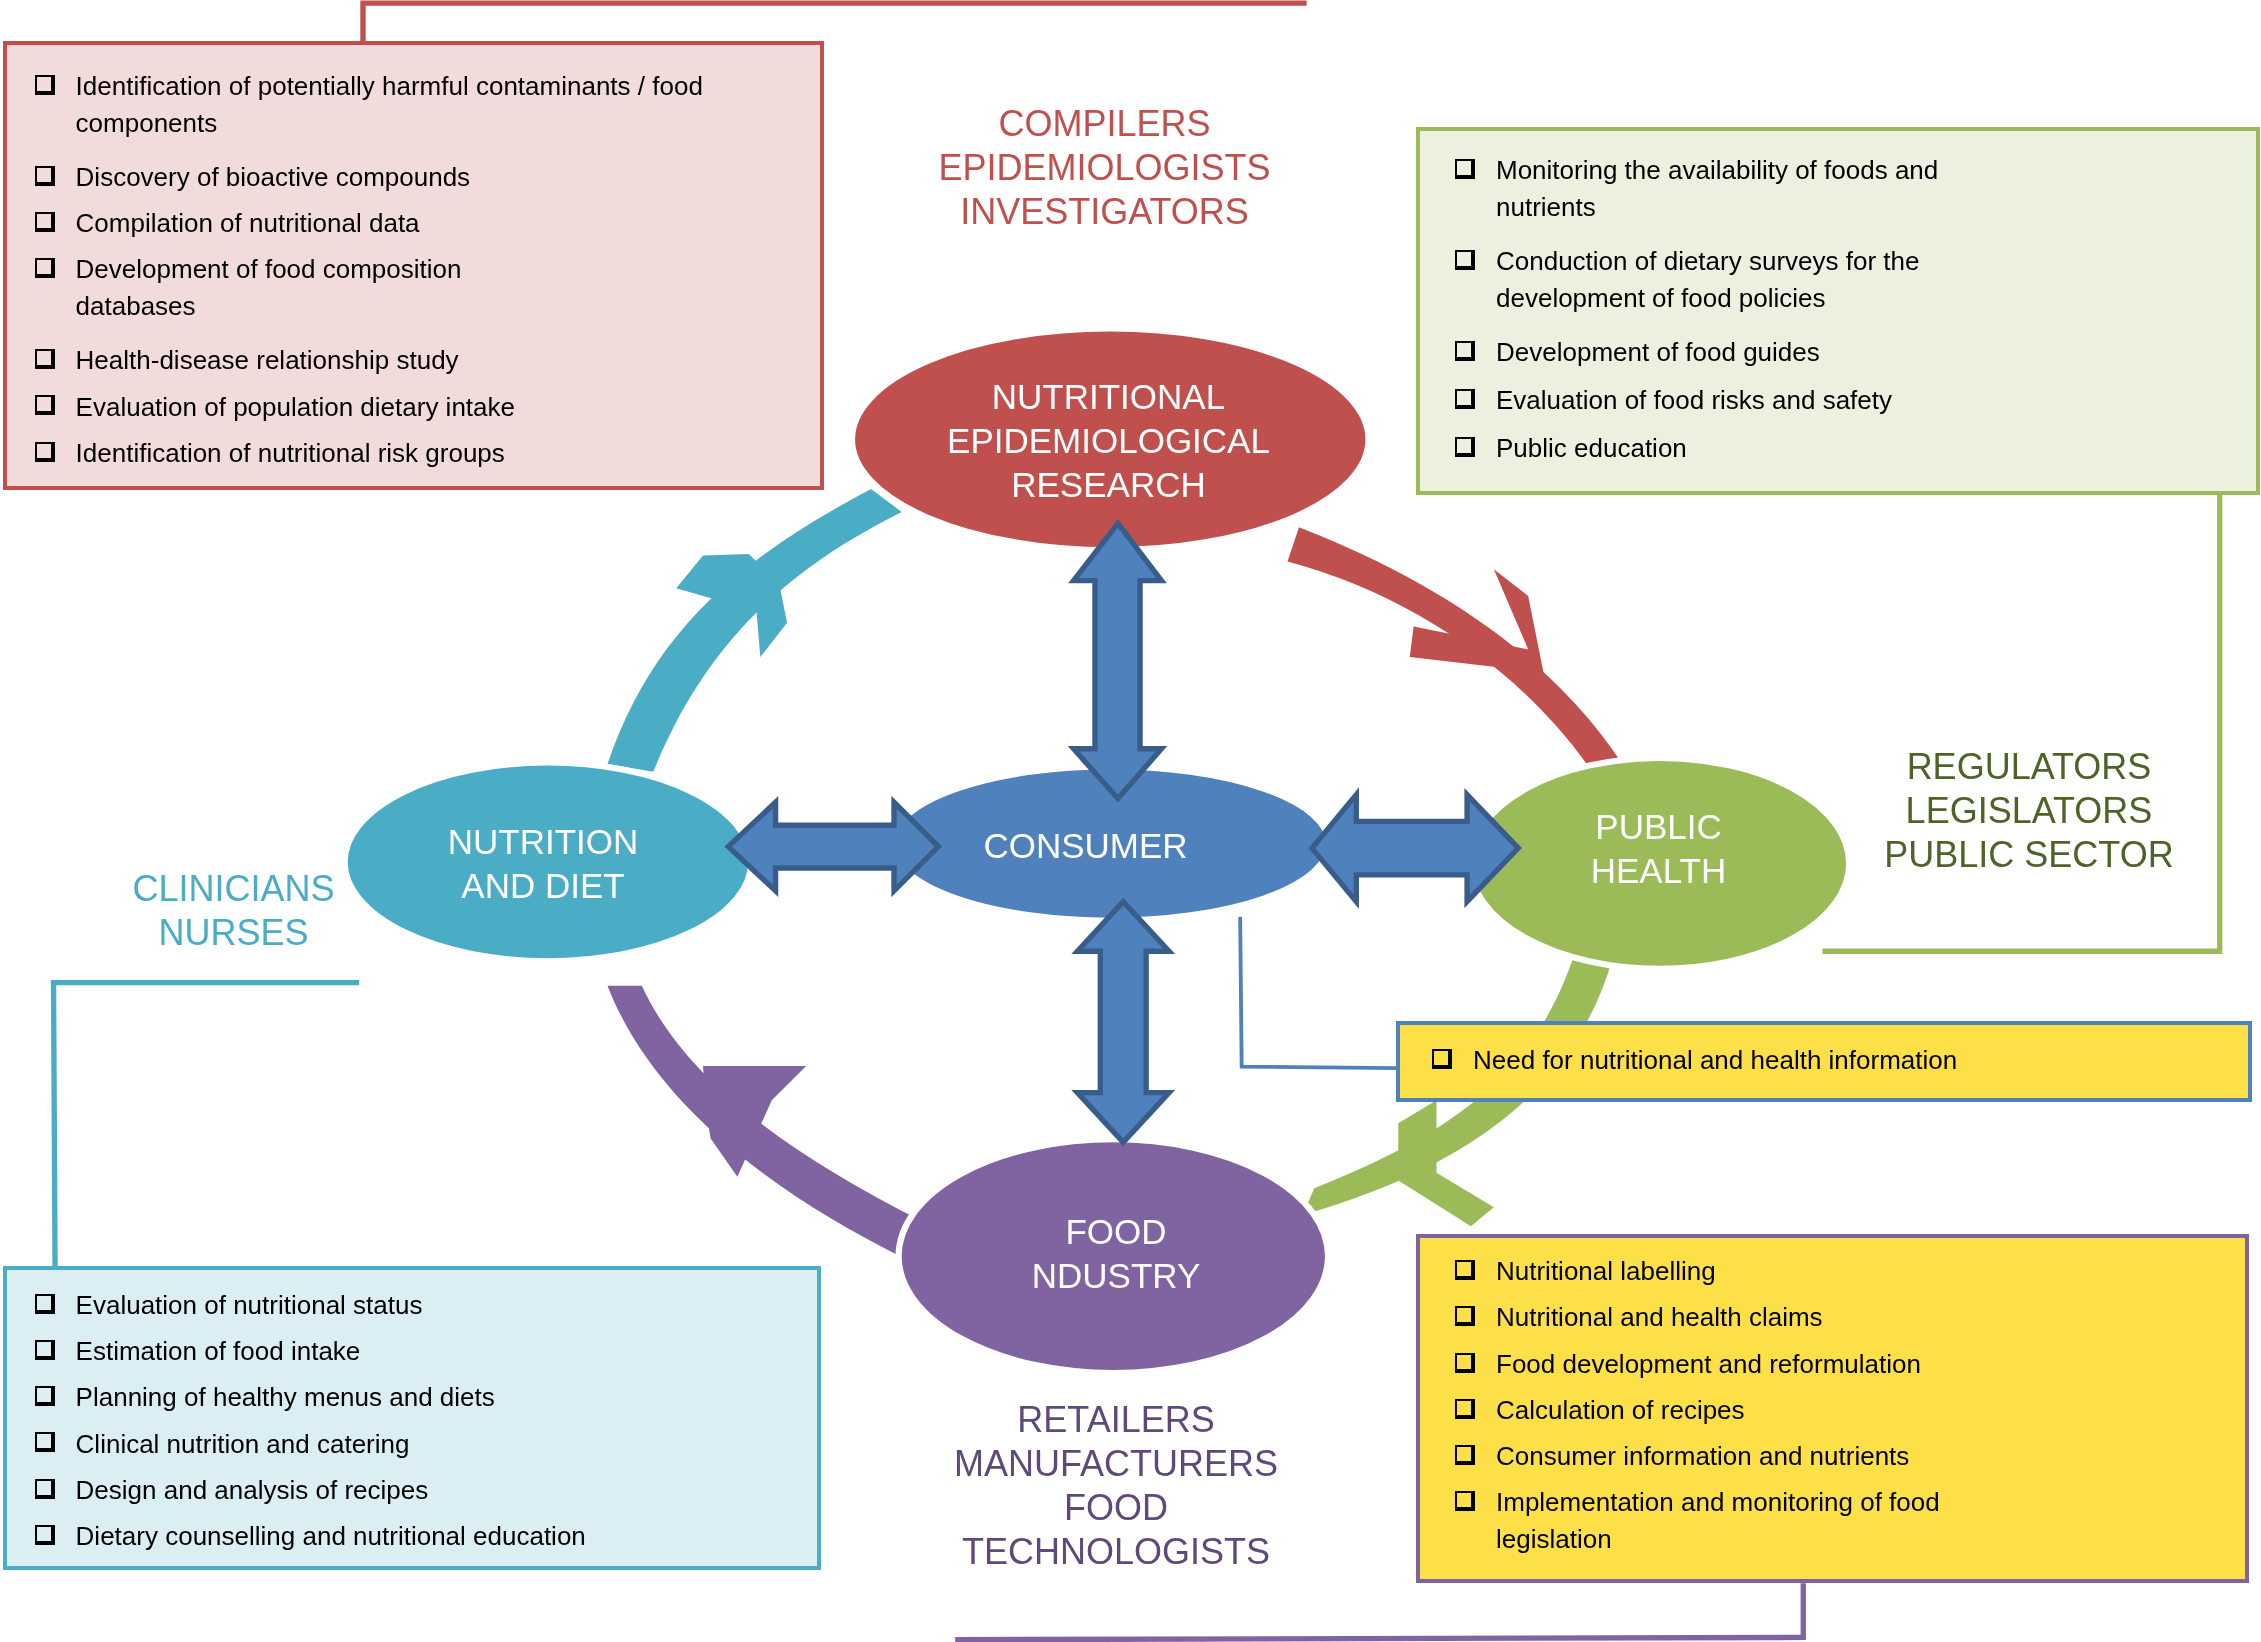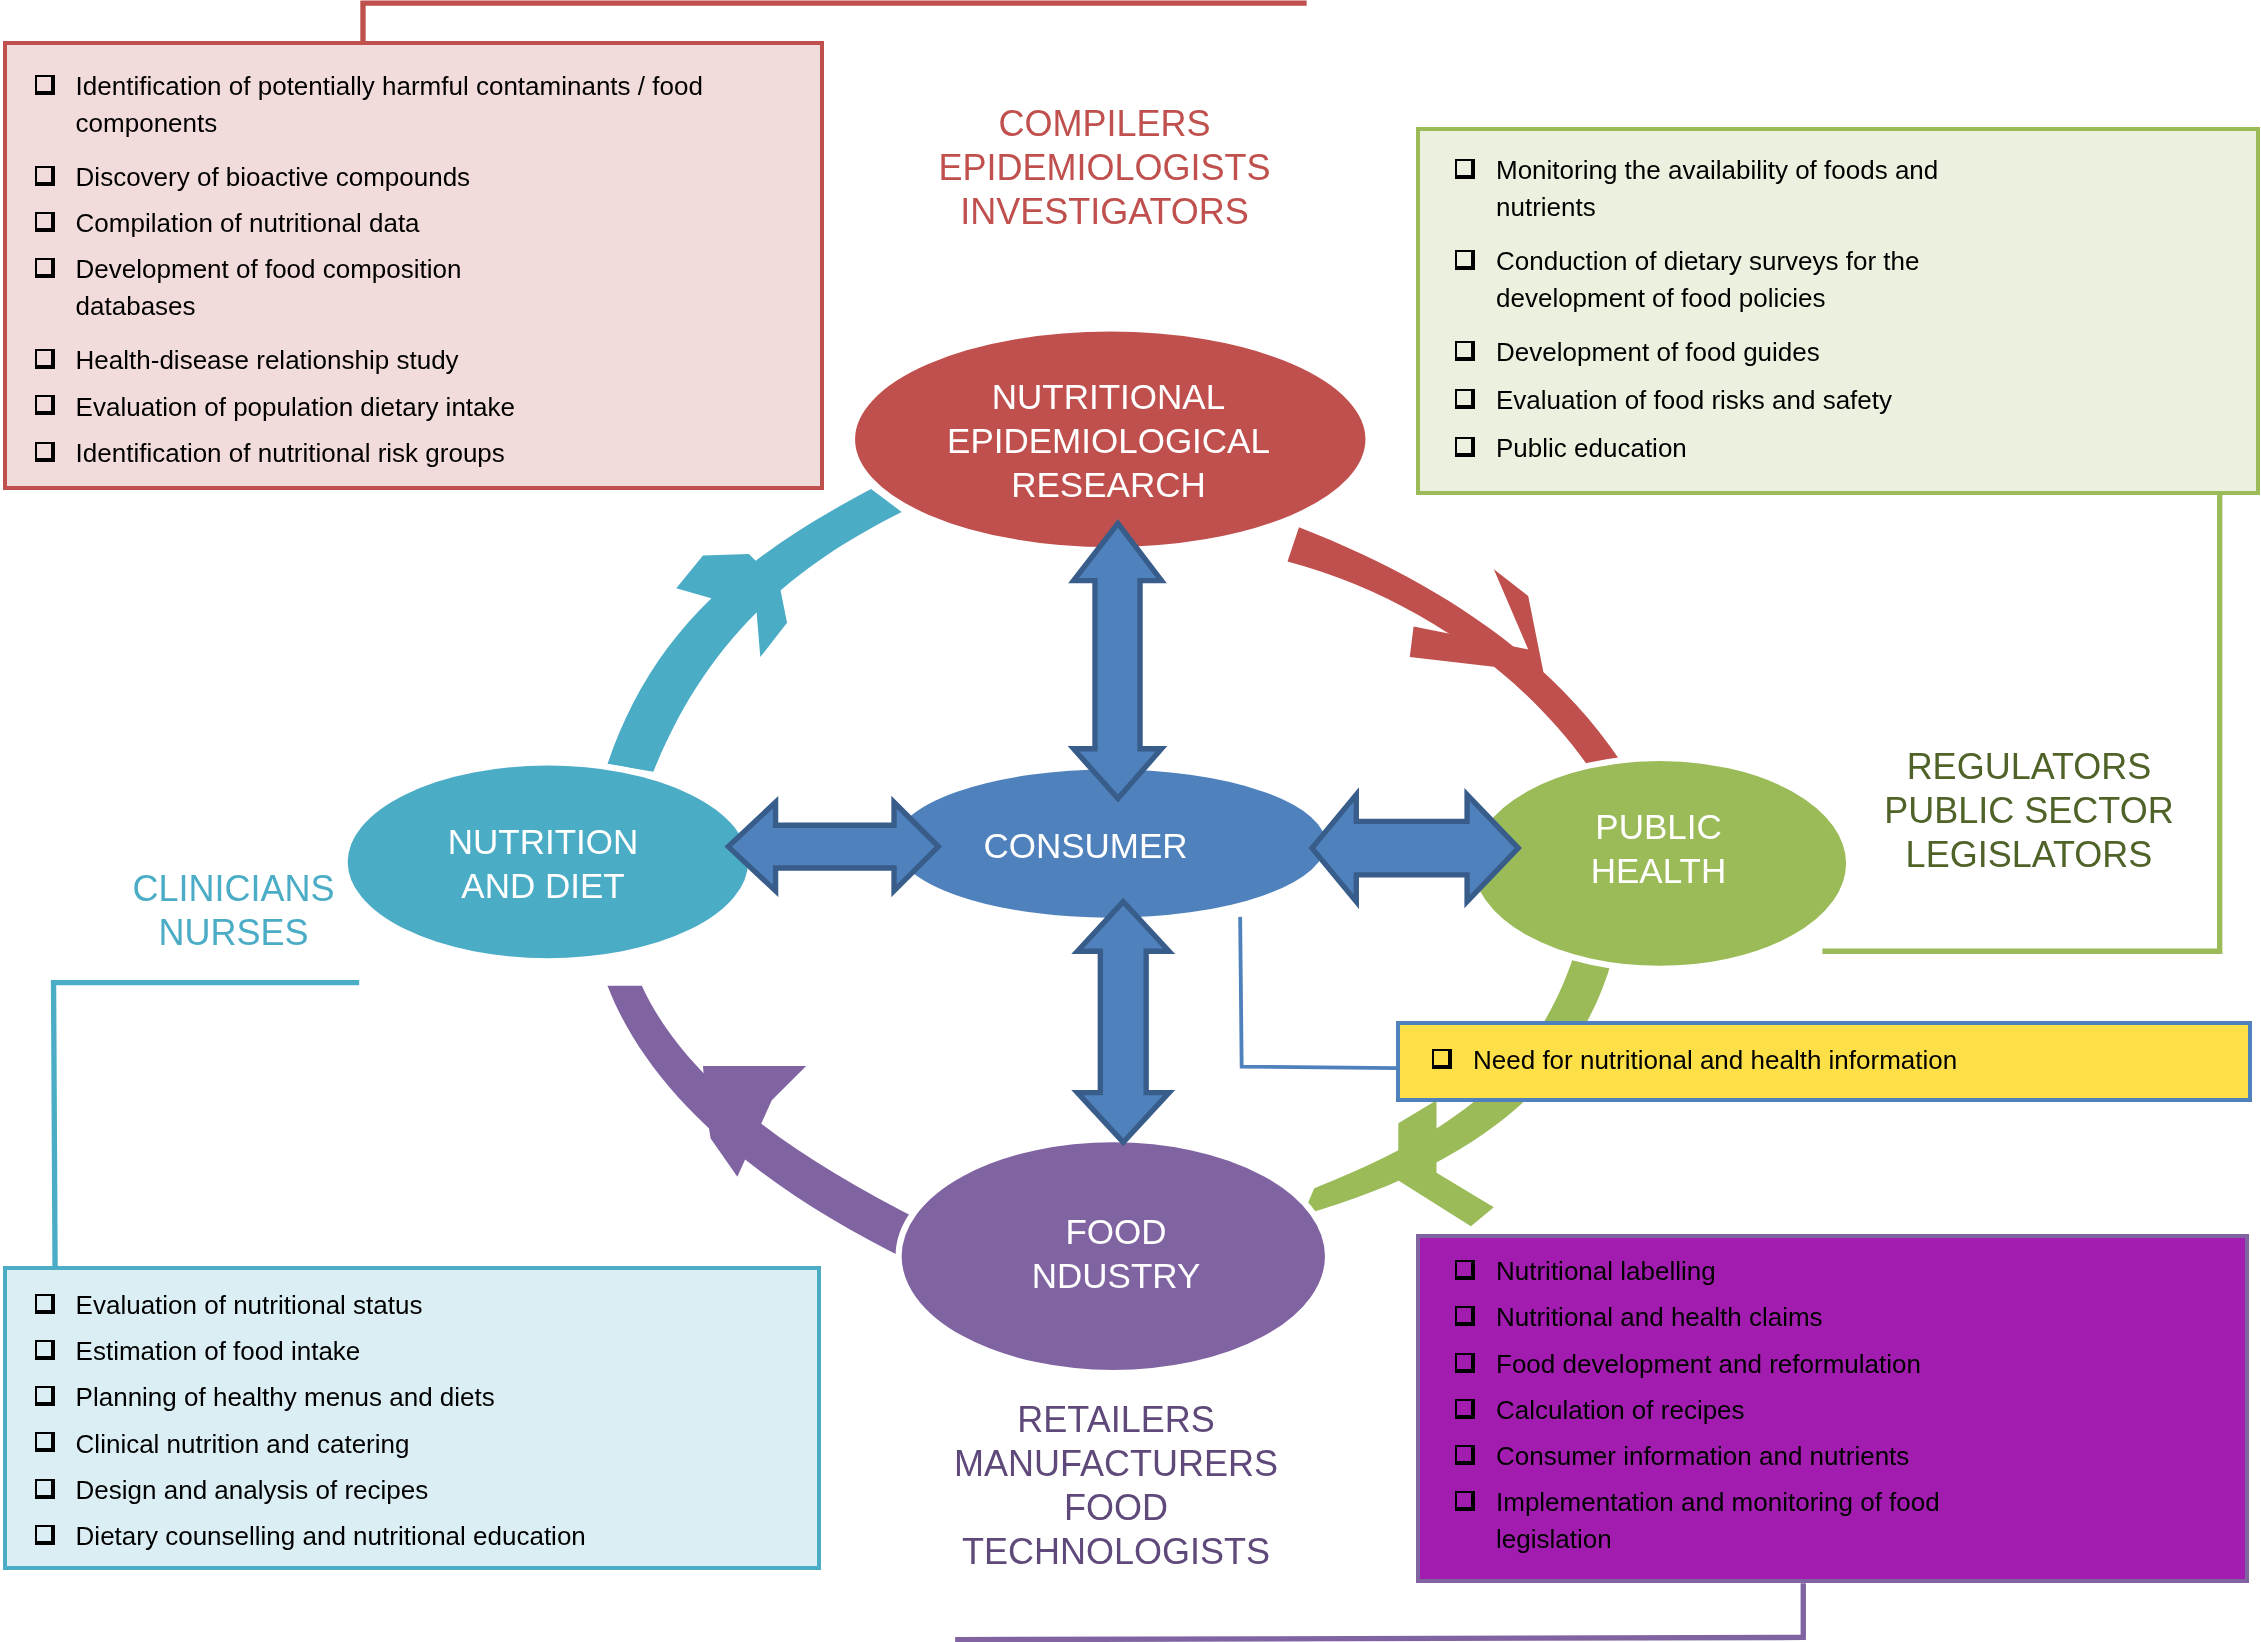--- a/index.html
+++ b/index.html
@@ -14,21 +14,21 @@
          box-sizing: border-box; background: transparent; }
   #box-research { left: 3.1px; top: 41px; width: 821px; height: 449px; background: #f2dcdb; border-color: #c0504d; padding: 23px 24.5px 0 27.5px; }
   #box-research li { margin-bottom: 9.2px; }
   #box-research li.gap { margin-bottom: 17px; }
   #box-public { left: 1416px; top: 127px; width: 844px; height: 368px; background: #ebf1de; border-color: #9bbb59; padding: 21.4px 24.5px 0 35px; }
   #box-public li { margin-bottom: 10.7px; }
   #box-public li.gap { margin-bottom: 17px; }
   #box-consumer { left: 1396px; top: 1021px; width: 856px; height: 81px; background: #fde047; border-color: #4f81bd; padding: 17px 23px 0 32px; }
   #box-nutrition { left: 3.1px; top: 1266px; width: 818px; height: 304px; background: #dbeef4; border-color: #4bacc6; padding: 17px 23px 0 27.5px; }
   #box-nutrition li { margin-bottom: 9.2px; }
-  #box-industry { left: 1416px; top: 1234px; width: 833px; height: 349px; background: #a21caf; border-color: #8064a2; padding: 15.3px 23px 0 35px; }
+  #box-industry { left: 1416px; top: 1234px; width: 833px; height: 349px; background: #fde047; border-color: #8064a2; padding: 15.3px 23px 0 35px; }
   #box-industry li { margin-bottom: 9.2px; }
   .stake { position: absolute; text-align: center; font-size: 36px; line-height: 44px; }
   #stake-research { left: 902px; top: 102px; width: 405px; color: #c0504d; }
   #stake-public { left: 1842px; top: 745px; width: 374px; color: #4f6228; }
   #stake-nutrition { left: 92px; top: 867px; width: 283px; color: #4bacc6; }
   #stake-industry { left: 902px; top: 1398px; width: 428px; color: #5f497a; }
   .node-label { position: absolute; text-align: center; color: #ffffff; font-size: 35px; line-height: 44px; }
   #label-research { left: 879px; top: 375px; width: 459px; }
   #label-nutrition { left: 352px; top: 820px; width: 382px; }
   #label-consumer { left: 902px; top: 824px; width: 367px; }
@@ -88,22 +88,22 @@
   <div>NDUSTRY</div>
 </div>
 
 <div class="stake" id="stake-research">
   <div>COMPILERS</div>
   <div>EPIDEMIOLOGISTS</div>
   <div>INVESTIGATORS</div>
 </div>
 <div class="stake" id="stake-public">
   <div>REGULATORS</div>
+  <div>LEGISLATORS</div>
   <div>PUBLIC SECTOR</div>
-  <div>LEGISLATORS</div>
 </div>
 <div class="stake" id="stake-nutrition">
   <div>CLINICIANS</div>
   <div>NURSES</div>
 </div>
 <div class="stake" id="stake-industry">
   <div>RETAILERS</div>
   <div>MANUFACTURERS</div>
   <div>FOOD</div>
   <div>TECHNOLOGISTS</div>

